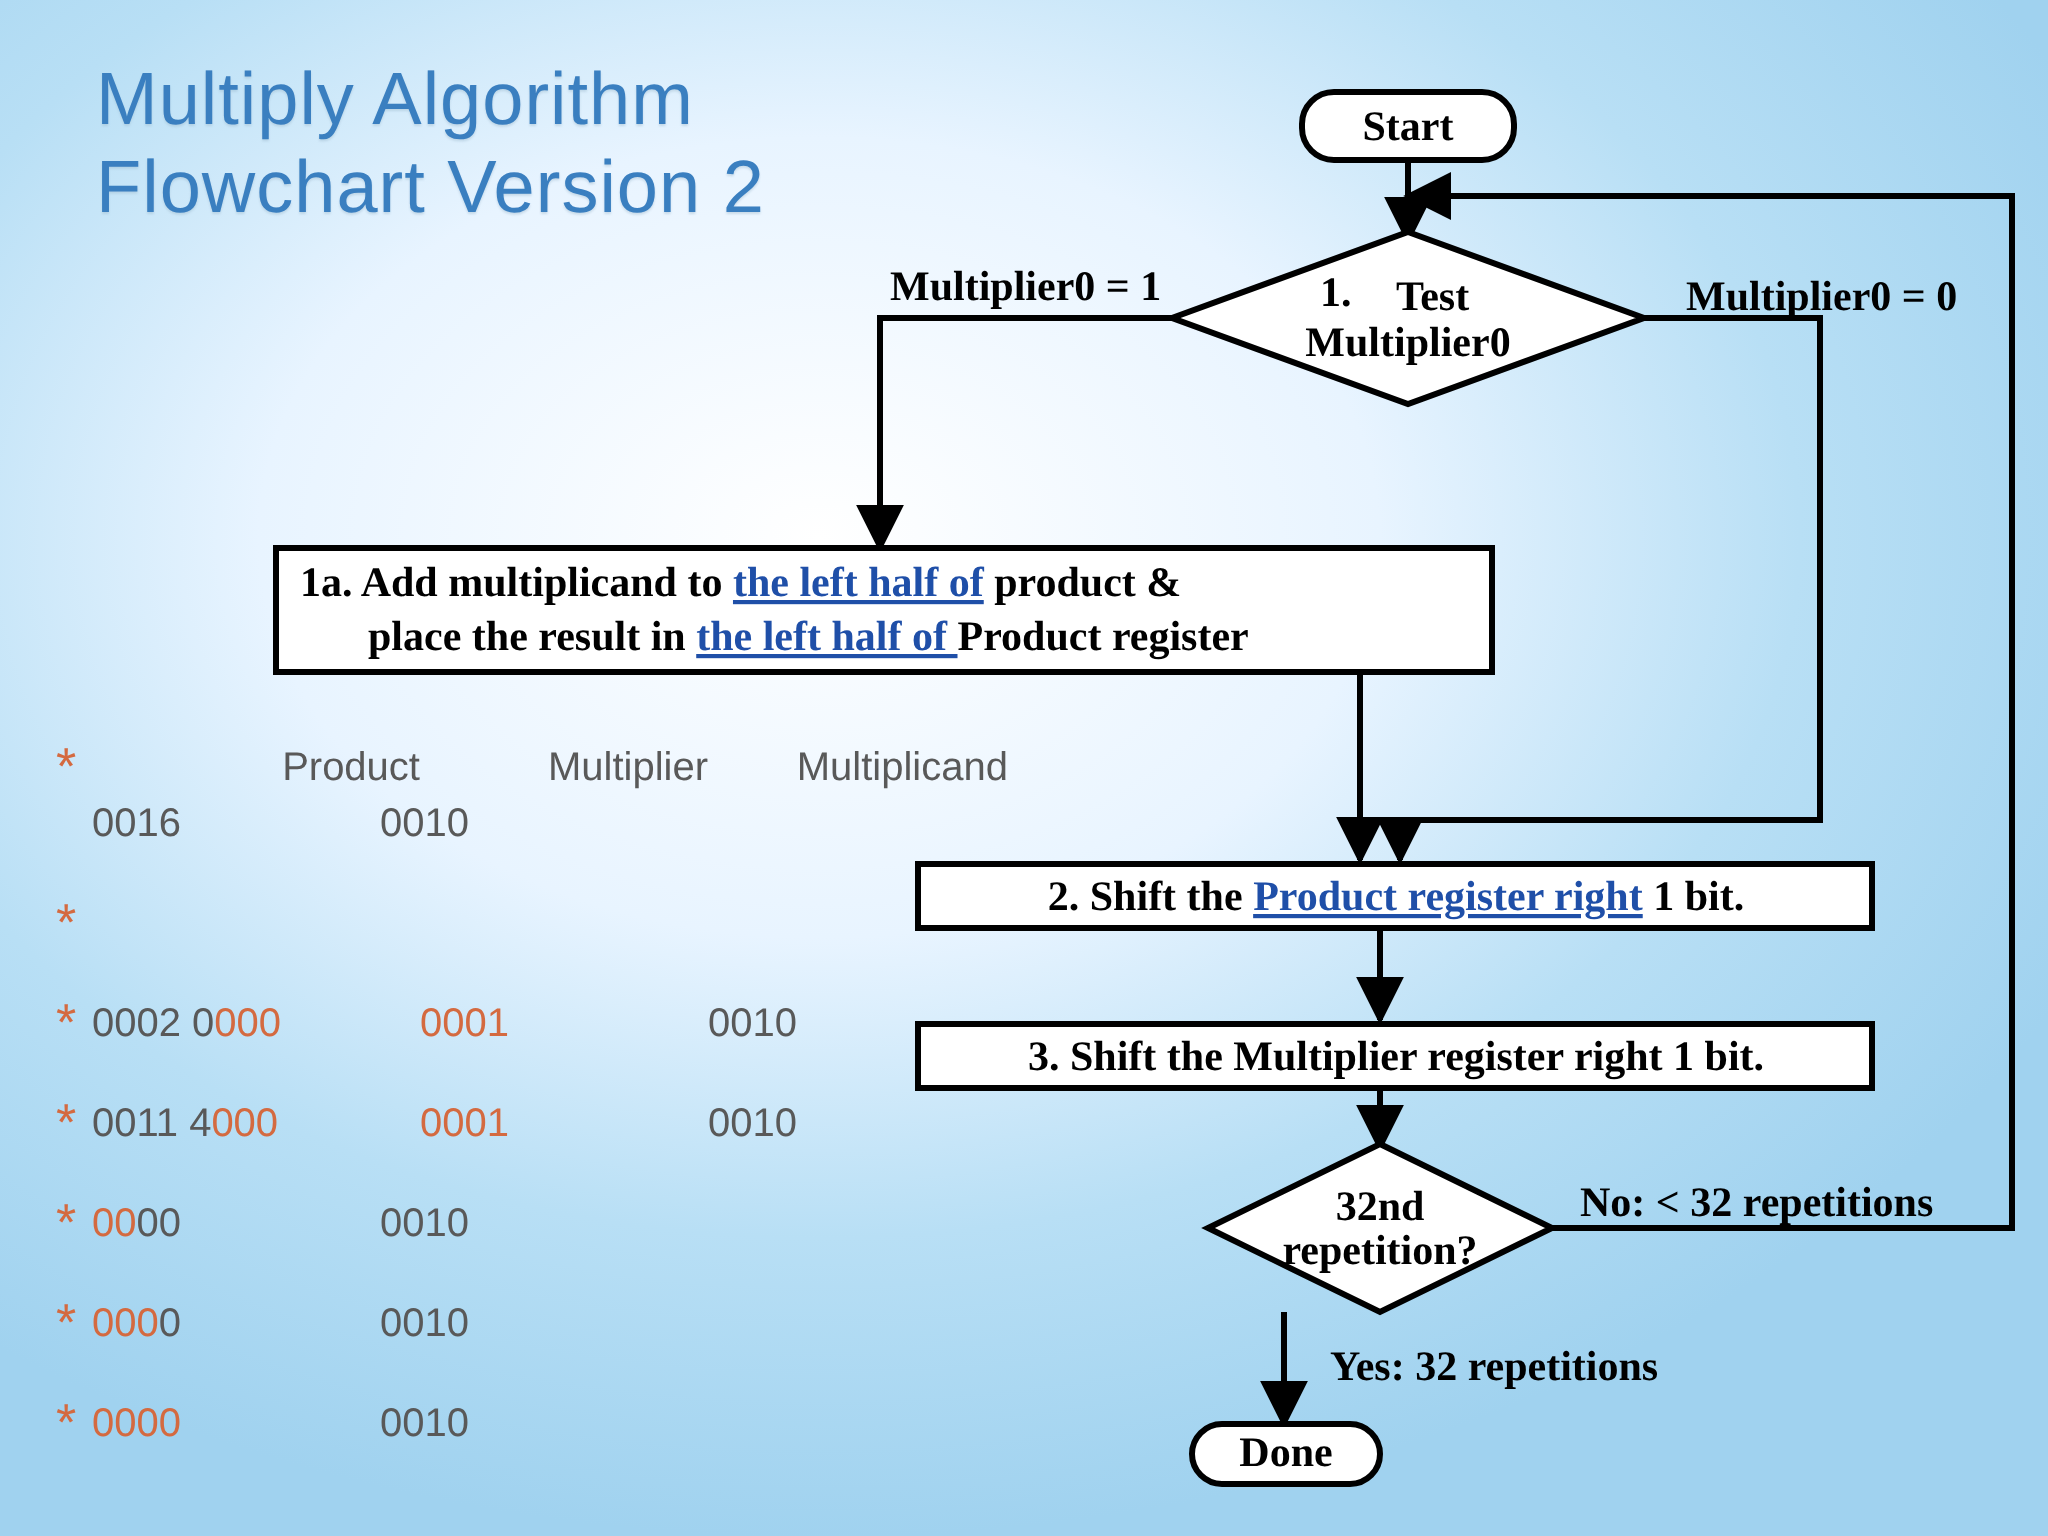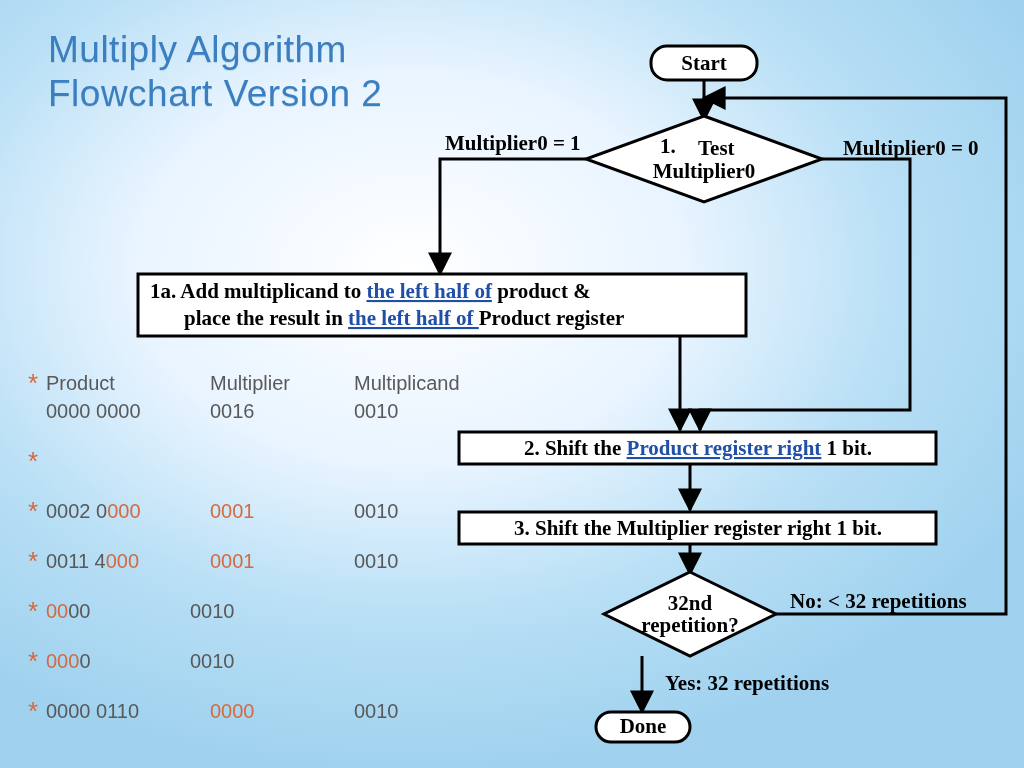--- a/index.html
+++ b/index.html
@@ -53,21 +53,21 @@
     font-family: "Tahoma", "Arial", sans-serif;
     font-size: 20px;
     color: #595959;
     line-height: 1.0;
   }
   .table-area .row { display: flex; align-items: baseline; margin-bottom: 24px; }
   .table-area .star { color: #d46a40; font-size: 26px; width: 16px; flex: none; margin-right: 2px; position: relative; top: 2px;}
   .table-area .col1 { width: 164px; }
   .table-area .col2 { width: 144px; }
   .table-area .col3 { width: 150px; }
-  .table-area .hdr { font-family: "Tahoma","Arial",sans-serif; color: #595959; }
+  .table-area .hdr { font-family: "Tahoma","Arial",sans-serif; color: #595959; text-align: right; }
   .orange { color: #d46a40; }
 </style>
 </head>
 <body>
 
 <div class="title">
   <div class="shadow" aria-hidden="true"><span>Multiply Algorithm</span>
 <span>Flowchart Version 2</span></div>
   <div class="main"><span>Multiply Algorithm</span>
 <span>Flowchart Version 2</span></div>
@@ -149,21 +149,20 @@
 
 <div class="table-area">
   <div class="row" style="margin-bottom:4px;">
     <span class="star">*</span>
     <span class="col1 hdr">Product</span>
     <span class="col2 hdr">Multiplier</span>
     <span class="col3 hdr">Multiplicand</span>
   </div>
   <div class="row" style="margin-top:-2px;">
     <span class="star" style="visibility:hidden;">*</span>
-    <span class="col1"><span>0000 0000</span><span class="orange"></span></span>
     <span class="col2"><span>0016</span></span>
     <span class="col3">0010</span>
   </div>
   <div class="row">
     <span class="star">*</span>
     <span class="col2"></span>
     <span class="col3"></span>
   </div>
   <div class="row">
     <span class="star">*</span>
@@ -182,17 +181,16 @@
     <span class="col2"><span class="orange">00</span><span>00</span></span>
     <span class="col3">0010</span>
   </div>
   <div class="row">
     <span class="star">*</span>
     <span class="col2"><span class="orange">000</span><span>0</span></span>
     <span class="col3">0010</span>
   </div>
   <div class="row" style="margin-bottom:0;">
     <span class="star">*</span>
-    <span class="col1"><span>0000 0110</span></span>
     <span class="col2"><span class="orange">0000</span></span>
     <span class="col3">0010</span>
   </div>
 </div>
 
 </body></html>

